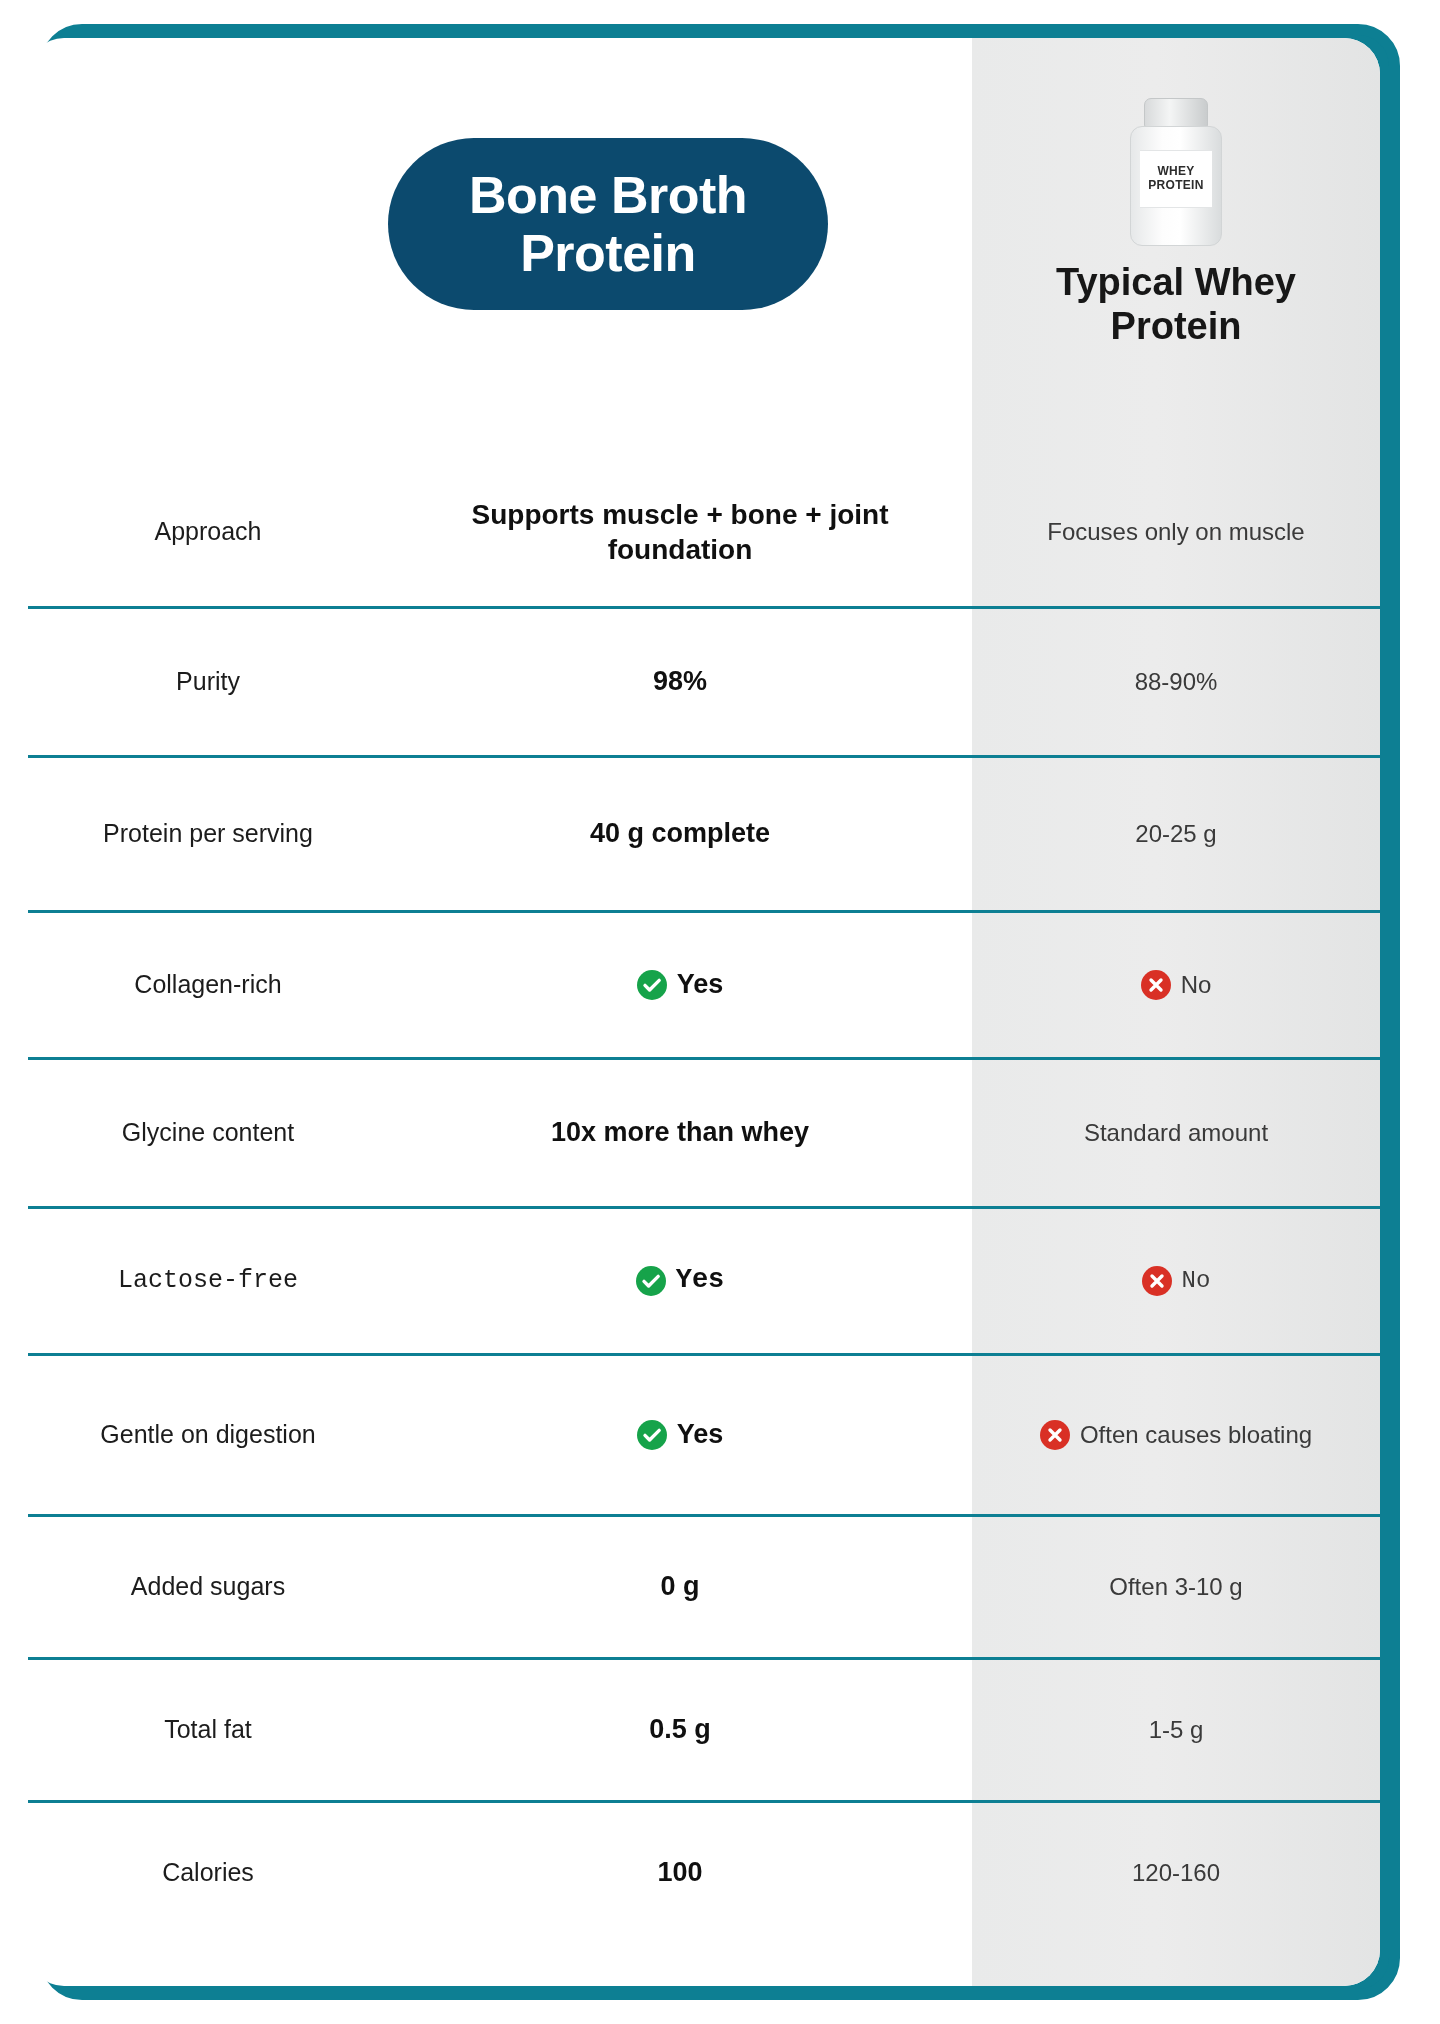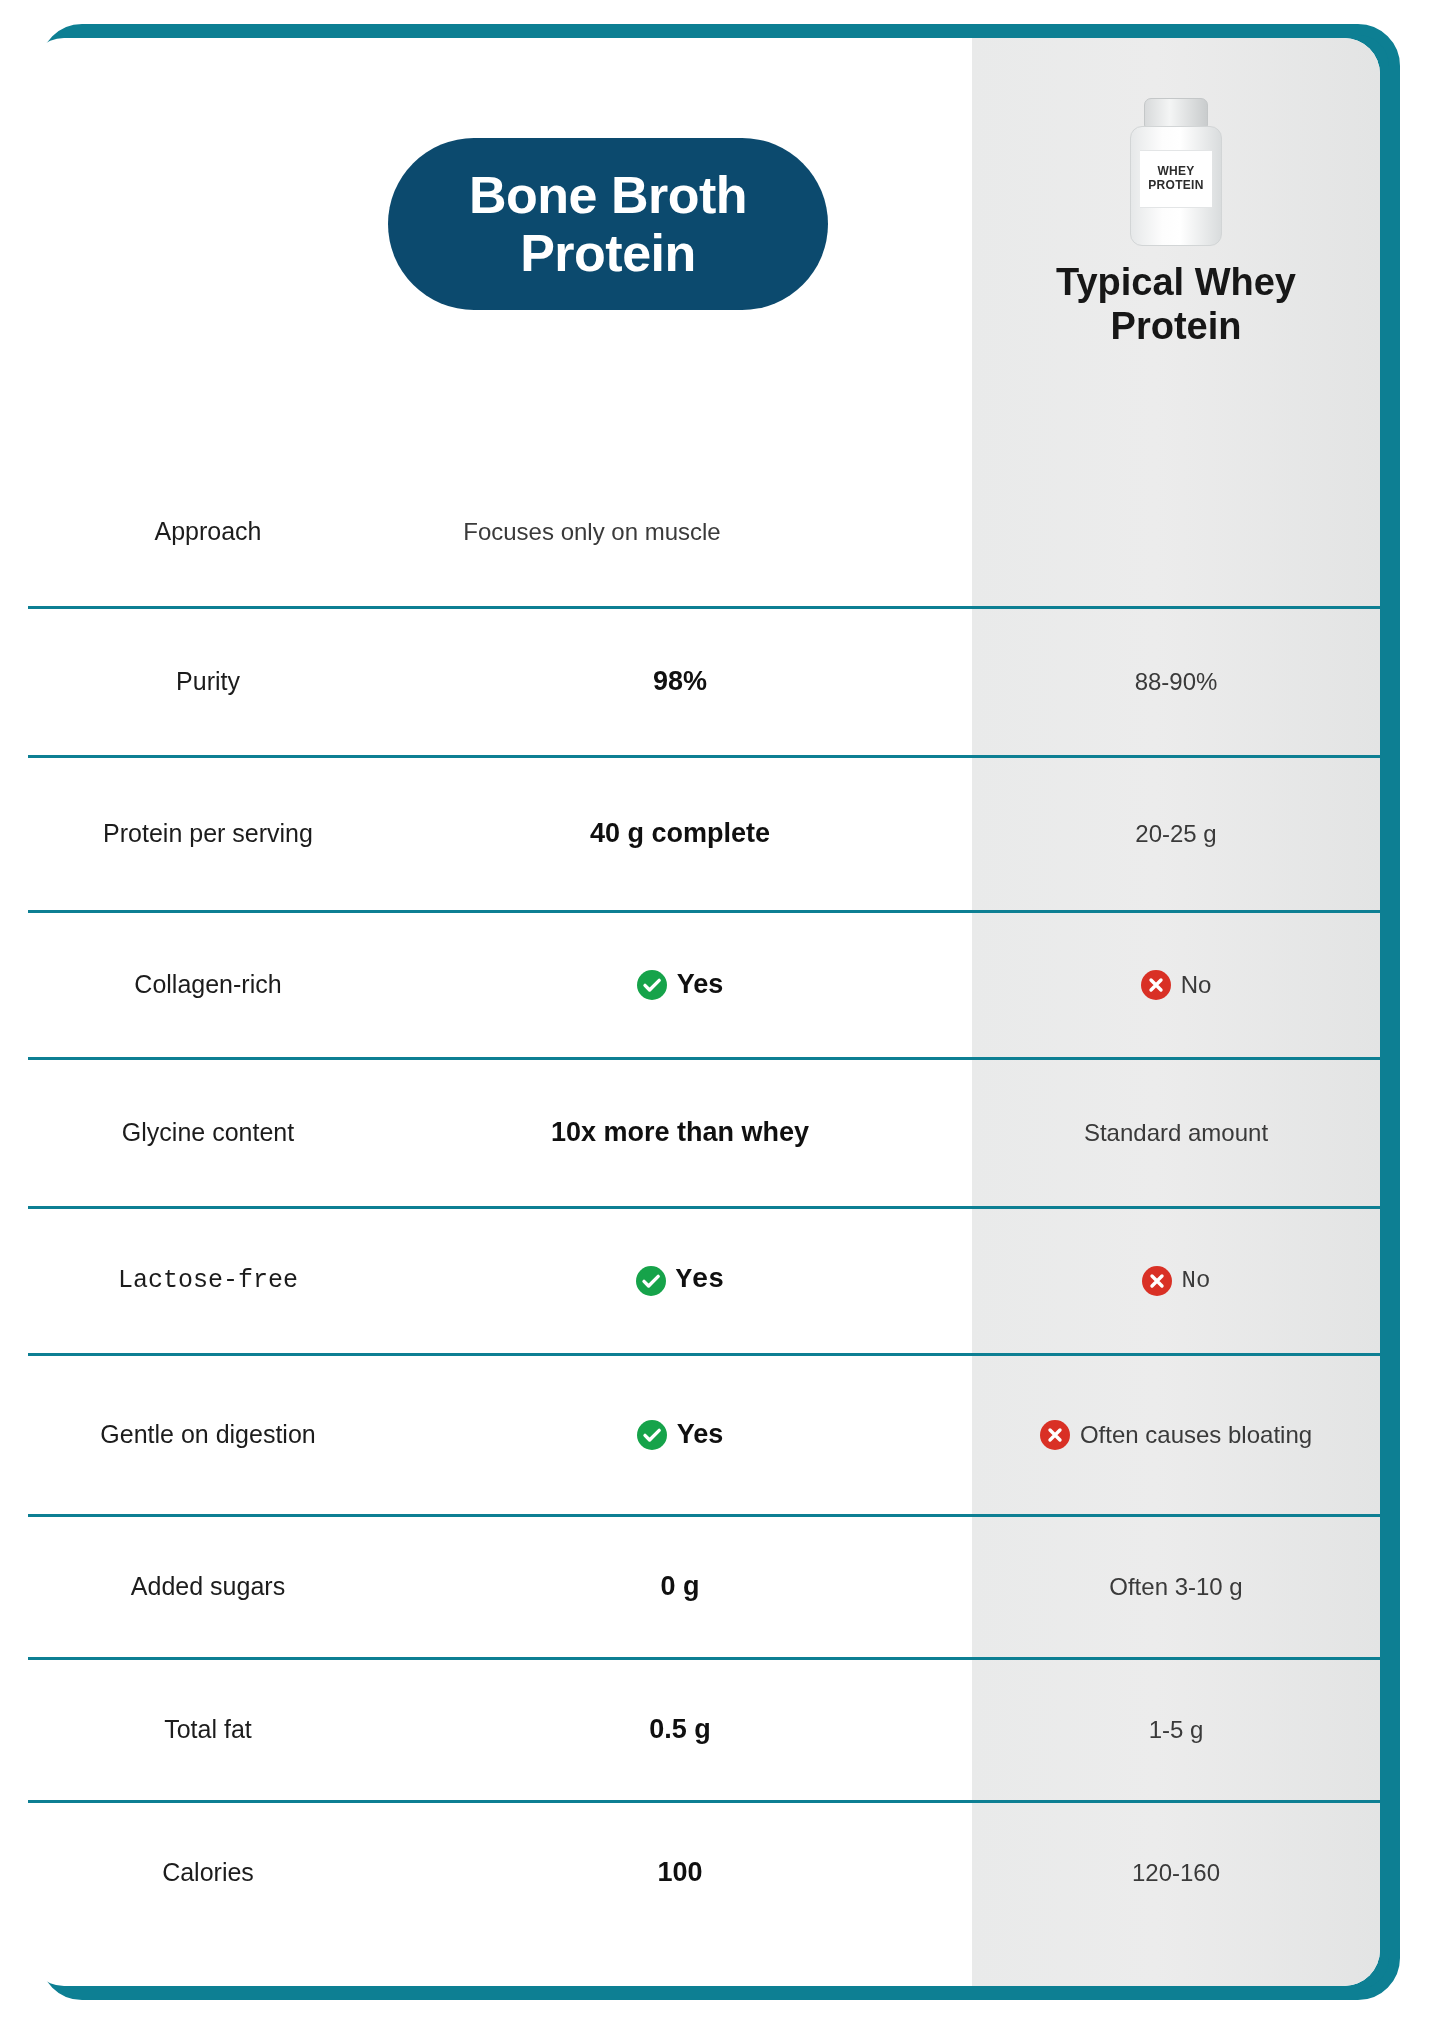--- a/index.html
+++ b/index.html
@@ -268,20 +268,21 @@
             <span>PROTEIN</span>
           </div>
         </div>
         <div class="whey-title">Typical Whey Protein</div>
       </div>
     </div>
 
     <div class="table" id="table">
         <div class="row approach" style="min-height: 148px;">
           <div class="cell c-label">Approach</div>
+          <div class="cell c-ours">Supports muscle + bone + joint foundation</div>
           <div class="cell c-theirs">Focuses only on muscle</div>
         </div>
         <div class="row" style="min-height: 146px;">
           <div class="cell c-label">Purity</div>
           <div class="cell c-ours">98%</div>
           <div class="cell c-theirs">88-90%</div>
         </div>
         <div class="row" style="min-height: 152px;">
           <div class="cell c-label">Protein per serving</div>
           <div class="cell c-ours">40 g complete</div>

